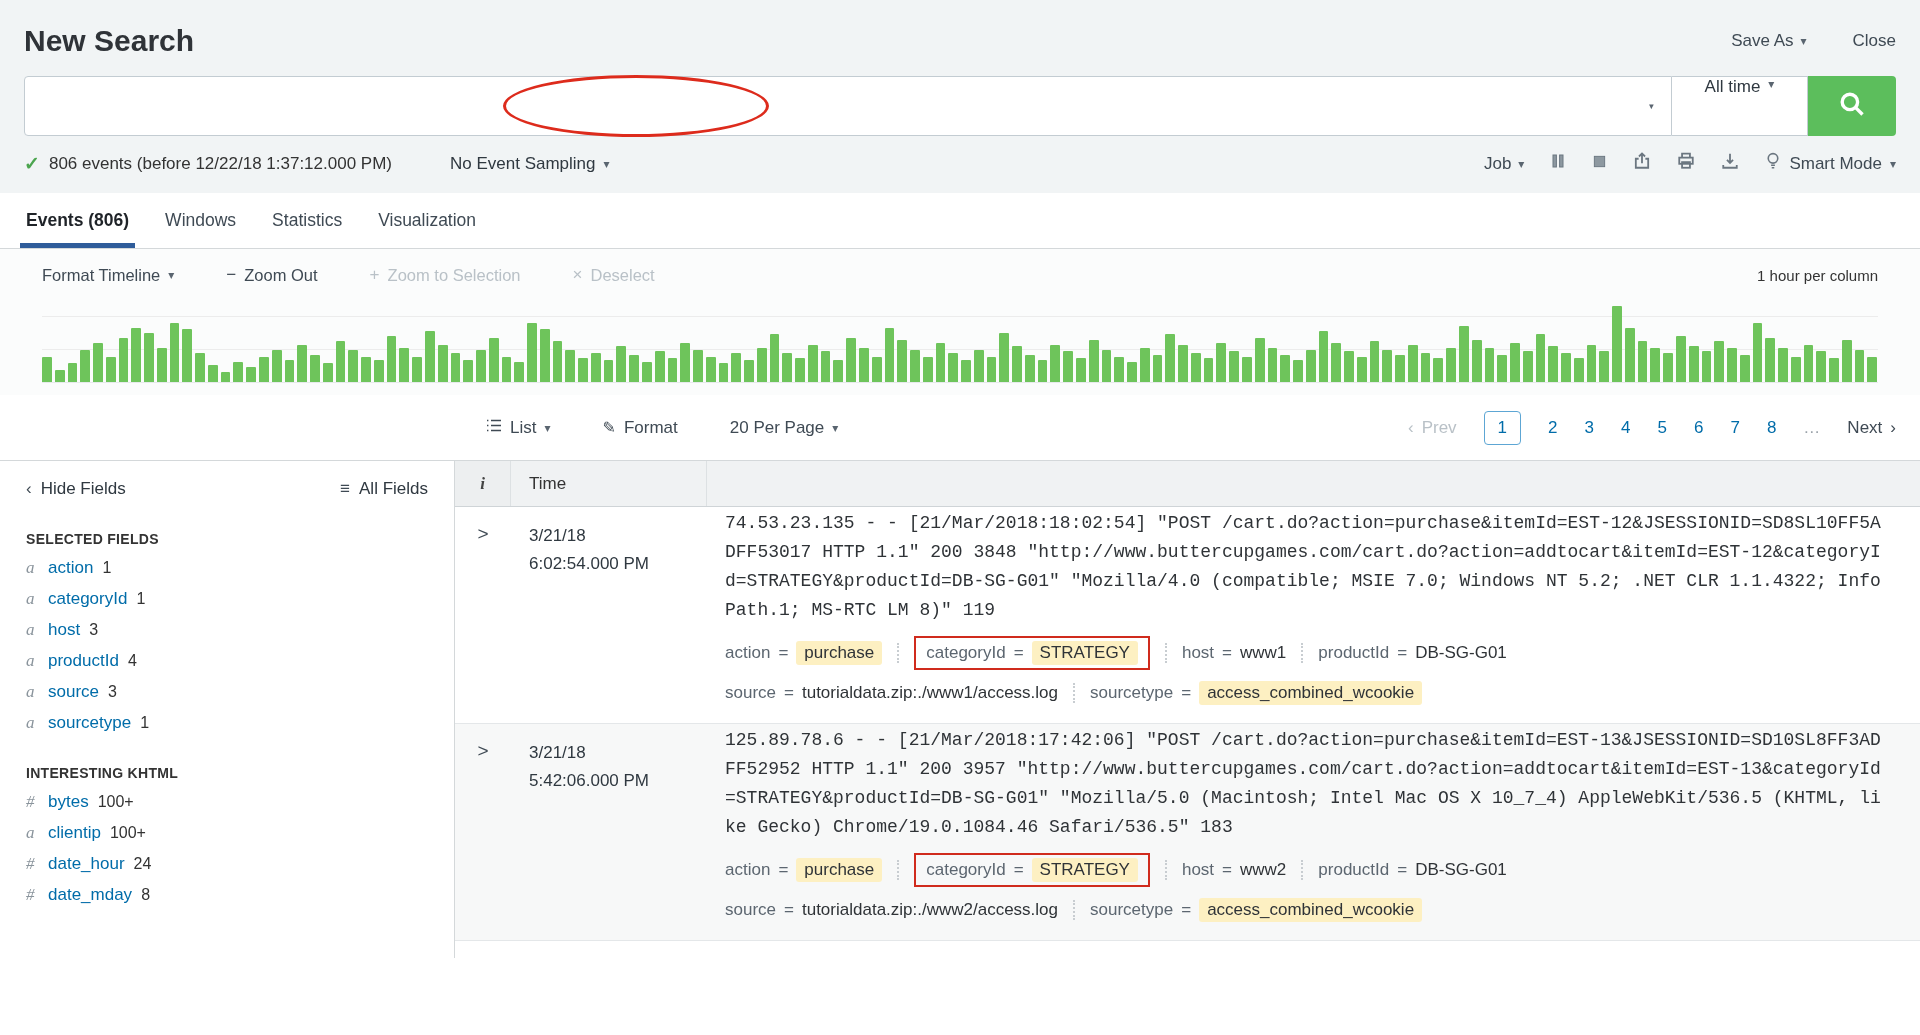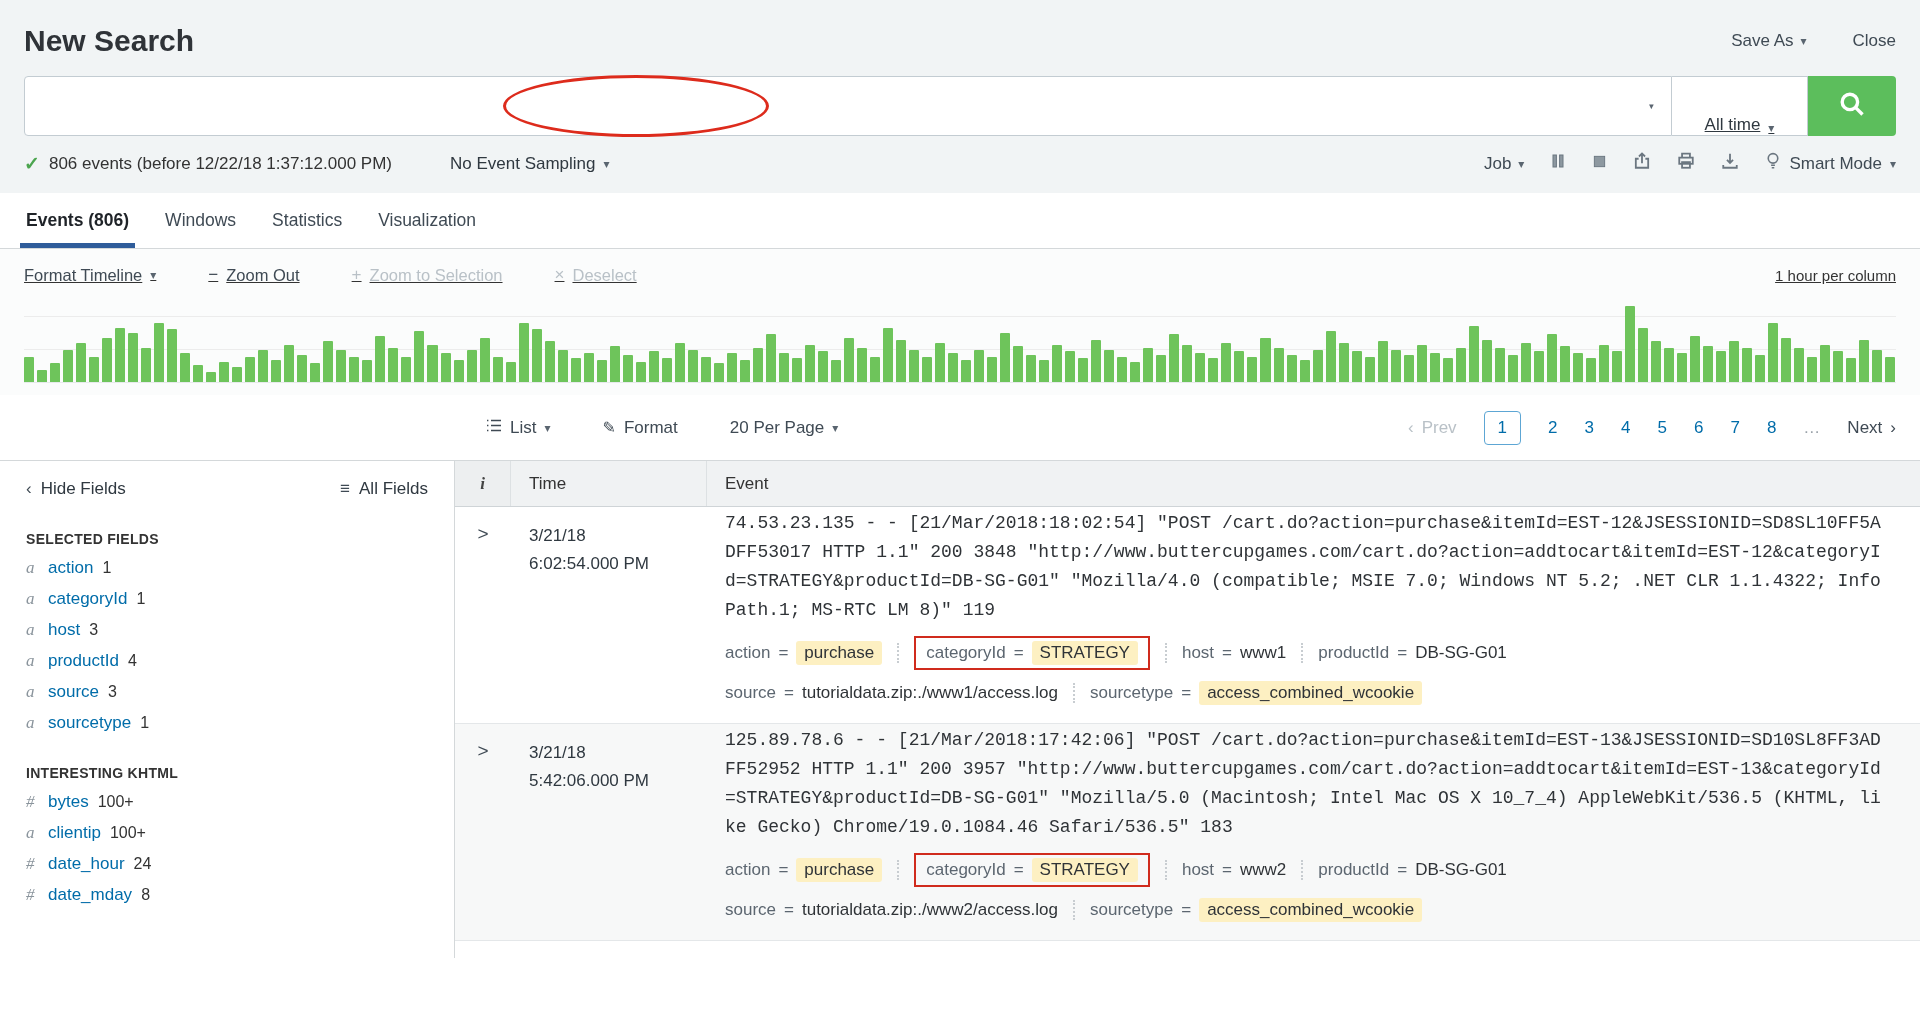--- a/index.html
+++ b/index.html
@@ -17,22 +17,22 @@
 
   .search-row { display:flex; margin-top:18px; height:60px; }
   .search-input { flex:1; background:#fff; border:1px solid #c3ccd2;
     border-radius:4px 0 0 4px; display:flex; align-items:center; position:relative;
     padding:0 46px 0 18px; font-family:"Liberation Mono","DejaVu Sans Mono",monospace;
     font-size:17.5px; color:#2b3036; }
   .search-caret { position:absolute; right:16px; top:22px; }
   .red-ellipse { position:absolute; left:478px; top:-2px; width:266px; height:62px;
     border:3.5px solid #dd2b1c; border-radius:50%; pointer-events:none; }
   .time-picker { width:136px; background:#fff; border:1px solid #c3ccd2; border-left:none;
-    display:flex; align-items:flex-end; justify-content:center; gap:8px; font-size:17px;
-    color:#2f3840; cursor:pointer;text-decoration:underline; }
+    display:flex; align-items:flex-start; justify-content:center; gap:8px; font-size:17px;
+    color:#2f3840; cursor:pointer; }
   .search-btn { width:88px; background:#5cbe5c; border-radius:0 4px 4px 0;
     display:flex; align-items:center; justify-content:center; cursor:pointer; }
 
   .status-row { display:flex; align-items:center; margin-top:16px; font-size:17px; }
   .check { color:#4ca54f; font-weight:bold; font-size:19px; margin-right:9px; }
   .sampling { margin-left:58px; display:flex; align-items:center; gap:8px;
     color:#2f3840; cursor:pointer;justify-content:center; }
   .status-right { margin-left:auto; display:flex; align-items:center; gap:26px; color:#5d6973; }
   .sicon { display:flex; align-items:center; cursor:pointer; }
   .sicon svg { stroke:#6b7680; }
@@ -40,21 +40,21 @@
   
   .tab-bar { display:flex; align-items:stretch; height:56px; background:#fff;
     border-bottom:1px solid #d4d8da; padding-left:8px; }
   .tab { display:flex; align-items:center; padding:0 18px; font-size:17.5px;
     color:#3f4a54; position:relative; cursor:pointer; }
   .tab.active { font-weight:bold; color:#1f2328; }
   .tab.active::after { content:""; position:absolute; left:12px; right:12px; bottom:0;
     height:5px; background:#2f5c9a; }
 
   
-  .timeline-sec { padding:16px 24px 12px; background:#fbfcfc;text-decoration:underline; }
+  .timeline-sec { padding:16px 42px 12px; background:#fbfcfc; }
   .tl-controls { display:flex; align-items:center; font-size:16.5px; color:#3f4a54; }
   .tl-btn { display:flex; align-items:center; gap:8px; margin-right:52px; cursor:pointer; }
   .tl-btn .sym { font-size:17px; }
   .tl-btn.disabled { color:#b9c1c7; }
   .tl-scale { margin-left:auto; font-size:15px; color:#333; }
   .hist-wrap { position:relative; height:86px; margin-top:12px; border-bottom:1px solid #e7eaec; }
   .gridline { position:absolute; left:0; right:0; height:1px; background:#ececec; }
   .hist { position:absolute; left:0; right:0; top:0; bottom:0; display:flex;
     align-items:flex-end; gap:3px; }
   .bar { flex:1; background:#6ec45b; border-radius:1px 1px 0 0; }
@@ -505,21 +505,20 @@
           <span class="fname">date_mday</span>
           <span class="fcount">8</span>
         </div>
       </div>
   </div>
 
   <div class="table">
     <div class="thead">
       <div class="th th-info">i</div>
       <div class="th th-time">Time</div>
-      <div class="th th-event">Event</div>
     </div>
     <div>
         <div class="erow">
           <div class="ecell-expand"><span class="expand">&gt;</span></div>
           <div class="ecell-time">
             <div>3/21/18</div>
             <div>6:02:54.000 PM</div>
           </div>
           <div class="ecell-event">
             <div class="raw">74.53.23.135 - - [21/Mar/2018:18:02:54] "POST /cart.do?action=purchase&amp;itemId=EST-12&amp;JSESSIONID=SD8SL10FF5ADFF53017 HTTP 1.1" 200 3848 "http://www.buttercupgames.com/cart.do?action=addtocart&amp;itemId=EST-12&amp;categoryId=STRATEGY&amp;productId=DB-SG-G01" "Mozilla/4.0 (compatible; MSIE 7.0; Windows NT 5.2; .NET CLR 1.1.4322; InfoPath.1; MS-RTC LM 8)" 119</div>

